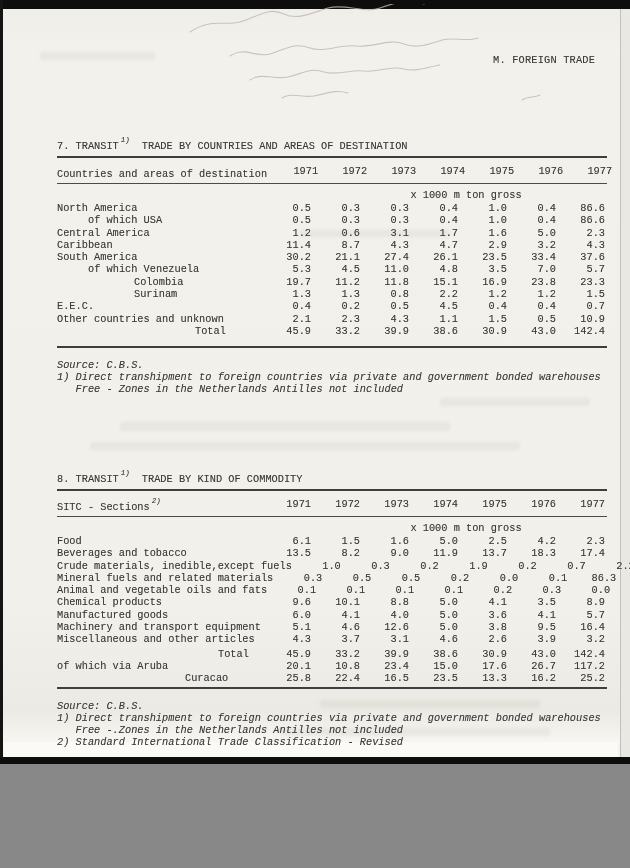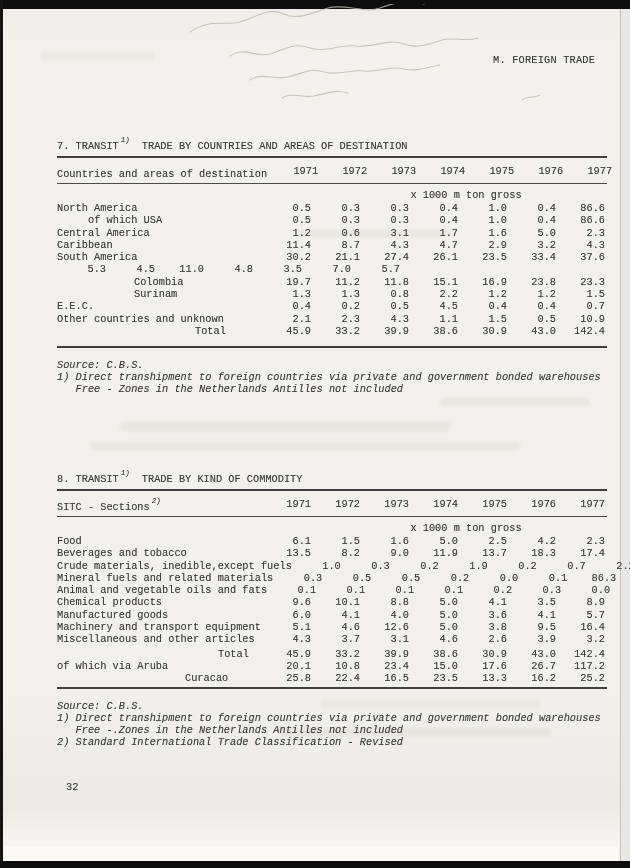--- a/index.html
+++ b/index.html
@@ -1,17 +1,17 @@
 <!DOCTYPE html>
 <html><head>
 <meta charset="utf-8">
 <style>
   html,body{margin:0;padding:0;background:#888;}
   .page{
-    position:relative;width:630px;height:868px;overflow:hidden;
+    position:relative;width:630px;height:764px;overflow:hidden;
     background:linear-gradient(180deg,#efede7 0%,#f3f1eb 6%,#f2f0ea 80%,#eceae4 93%,#f6f5f1 97%,#f2f1ec 100%);
     font-family:"Liberation Mono","DejaVu Sans Mono",monospace;
     font-size:10.3px;color:#3a3a3a;
   }
   
   .scan-top{position:absolute;top:0;left:0;right:0;height:9px;background:#0d0d0d;}
   .scan-bottom{position:absolute;bottom:0;left:0;right:0;height:7px;background:#0d0d0d;}
   .scan-left{position:absolute;left:0;top:0;bottom:0;width:3px;background:#141414;}
   .bottom-white{position:absolute;left:4px;right:12px;bottom:7px;height:15px;background:#fbfaf7;}
   .right-edge-line{position:absolute;top:9px;bottom:7px;left:620px;width:1px;background:#c3c0b8;}
@@ -154,20 +154,21 @@
         <span class="cell">30.2</span>
         <span class="cell">21.1</span>
         <span class="cell">27.4</span>
         <span class="cell">26.1</span>
         <span class="cell">23.5</span>
         <span class="cell">33.4</span>
         <span class="cell">37.6</span>
       </div>
 
       <div class="row indent-1">
+        <span class="row-label">of which Venezuela</span>
         <span class="cell">5.3</span>
         <span class="cell">4.5</span>
         <span class="cell">11.0</span>
         <span class="cell">4.8</span>
         <span class="cell">3.5</span>
         <span class="cell">7.0</span>
         <span class="cell">5.7</span>
       </div>
 
       <div class="row indent-2">

